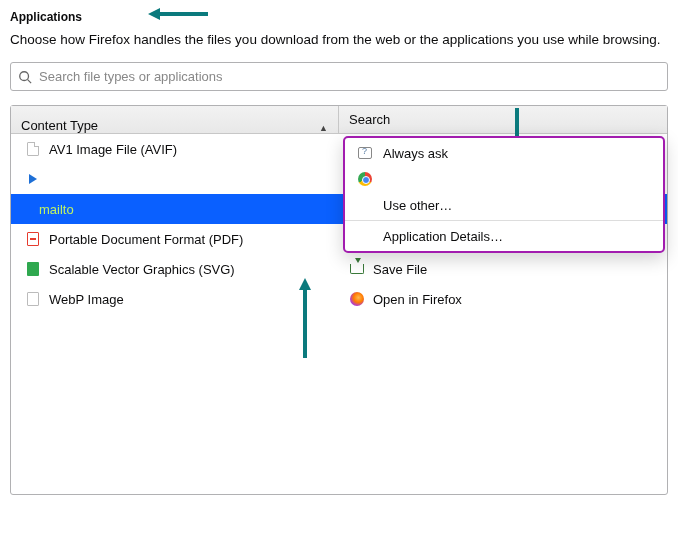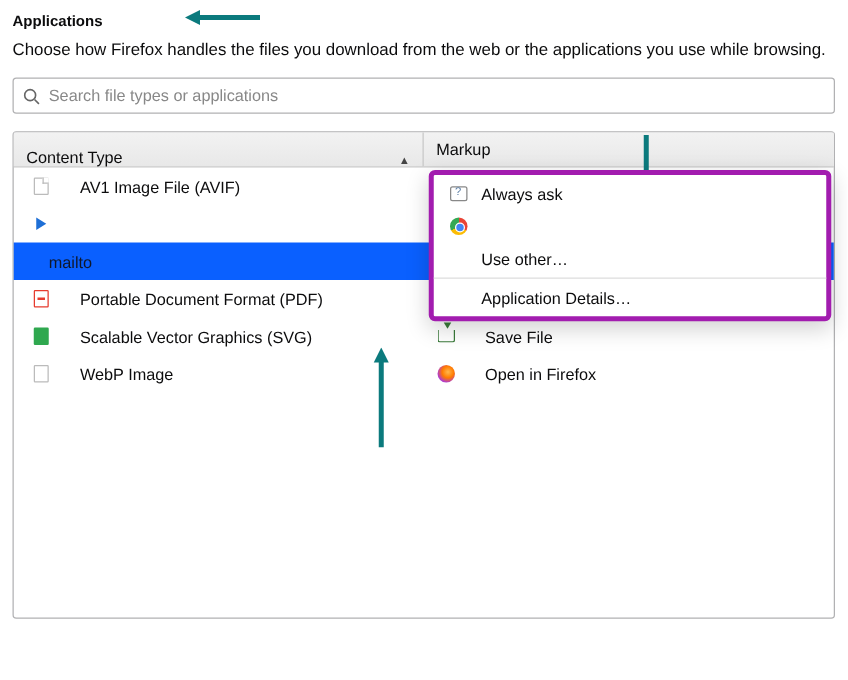--- a/index.html
+++ b/index.html
@@ -84,27 +84,27 @@
   .rows {}
   .row {
     display: flex;
     height: 30px;
     align-items: center;
   }
   .row .col-type, .row .col-action {
     border-right: none;
     display: flex;
     align-items: center;
-    gap: 23px;
+    gap: 8px;
   }
   .row .col-type { padding-left: 14px; }
   .row .col-action { padding-left: 10px; }
   .row.selected {
     background: #0a60ff;
-    color: #0f172a;
+    color: #bef264;
   }
   .row.selected .col-type { padding-left: 28px; }
   .icon-slot {
     width: 16px;
     height: 16px;
     display: inline-flex;
     align-items: center;
     justify-content: center;
     flex-shrink: 0;
   }
@@ -134,21 +134,21 @@
     width:14px;height:10px;border:1px solid #3a7a3a;border-top:none;border-radius:0 0 2px 2px;position:relative;
   }
   .action-icon-save::before{content:'';position:absolute;left:4px;top:-6px;width:0;height:0;border-left:3px solid transparent;border-right:3px solid transparent;border-top:5px solid #3a7a3a;}
   
   .dropdown {
     position: absolute;
     left: 332px;
     top: 30px;
     width: 322px;
     background: #fff;
-    border: 4px solid #a21caf;
+    border: 2px solid #a21caf;
     border-radius: 5px;
     box-shadow: 0 6px 18px rgba(0,0,0,0.18);
     z-index: 10;
     padding: 2px 0;
   }
   .dropdown .menu-item {
     height: 26px;
     display: flex;
     align-items: center;
     padding: 0 12px;
@@ -203,21 +203,21 @@
   <input class="search-input" type="text" placeholder="Search file types or applications" style="">
 </div>
 
 <div class="table-container">
   <div class="table-header">
     <div class="col-type">
       <span>Content Type</span>
       <span class="sort-arrow">▲</span>
     </div>
     <div class="col-action">
-      <span>Markup</span>
+      <span>Search</span>
     </div>
   </div>
 
   <div class="rows" id="rows-mount">
       <div class="row">
         <div class="col-type">
           <span class="icon-slot">
             <span class="file-generic"></span>
           </span>
           <span>AV1 Image File (AVIF)</span>

